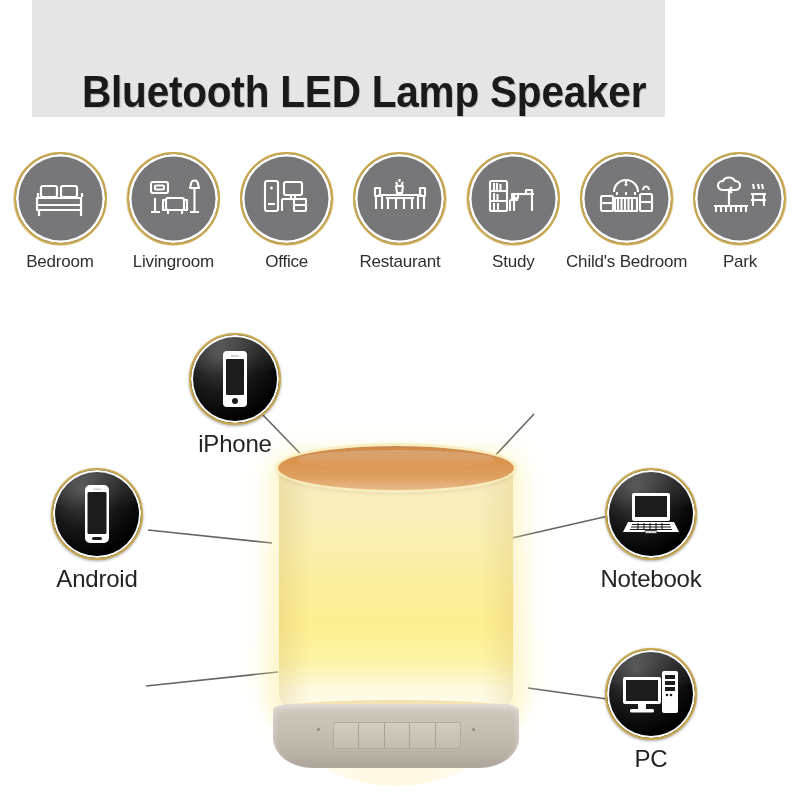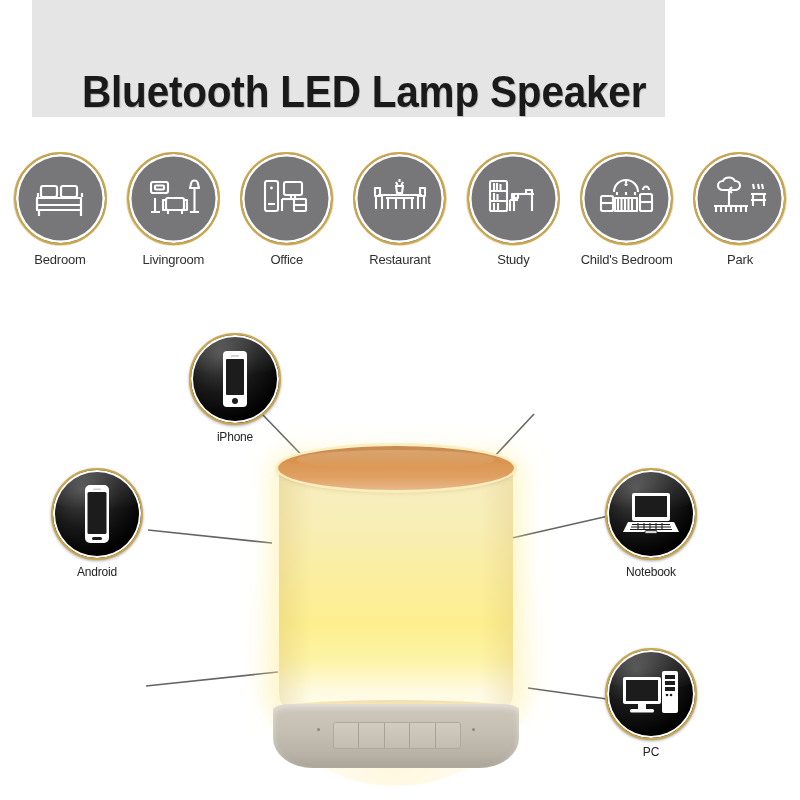--- a/index.html
+++ b/index.html
@@ -46,21 +46,21 @@
     display:flex;align-items:center;justify-content:center;
     position:relative;
   }
   .scene-circle::after{
     content:"";position:absolute;left:-2.5px;top:-2.5px;right:-2.5px;bottom:-2.5px;
     border-radius:50%;
     border:1px solid rgba(201,167,78,.45);
   }
   .scene-circle svg{display:block;}
   .scene-label{
-    margin-top:7px;font-size:13px;color:#2f2f2f;white-space:nowrap;
+    margin-top:7px;font-size:17px;color:#2f2f2f;white-space:nowrap;
     letter-spacing:-0.2px;
   }
 
   
   .device{
     position:absolute;display:flex;flex-direction:column;align-items:center;width:150px;
   }
   .device-circle{
     width:88px;height:88px;border-radius:50%;
     background:
@@ -72,21 +72,21 @@
     position:relative;overflow:hidden;
   }
   .device-circle::before{
     content:"";position:absolute;left:0;top:0;width:100%;height:46%;
     background:linear-gradient(to bottom, rgba(255,255,255,.16), rgba(255,255,255,0));
     border-radius:50% 50% 46% 46%/70% 70% 30% 30%;
     pointer-events:none;
   }
   .device-circle svg{display:block;position:relative;z-index:2;}
   .device-label{
-    margin-top:5px;font-size:12px;color:#242424;white-space:nowrap;letter-spacing:-0.2px;
+    margin-top:5px;font-size:24px;color:#242424;white-space:nowrap;letter-spacing:-0.2px;
   }
 
   
   .dev-iphone   {left:160px; top:333px;}
   .dev-ipod     {left:440px; top:333px;}
   .dev-android  {left:22px;  top:468px;justify-content:space-between;}
   .dev-notebook {left:576px; top:468px;}
   .dev-ipad     {left:22px;  top:648px;}
   .dev-pc       {left:576px; top:648px;}
 

